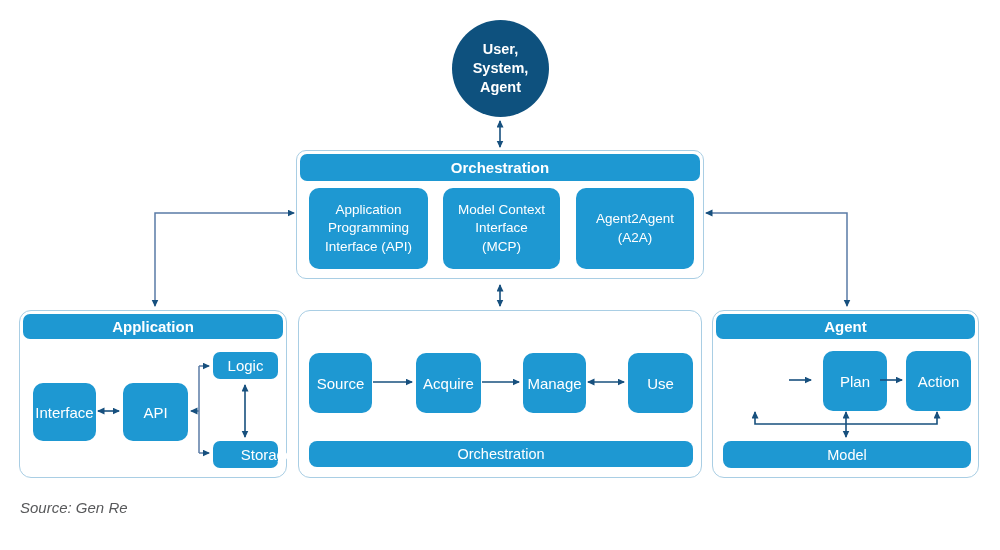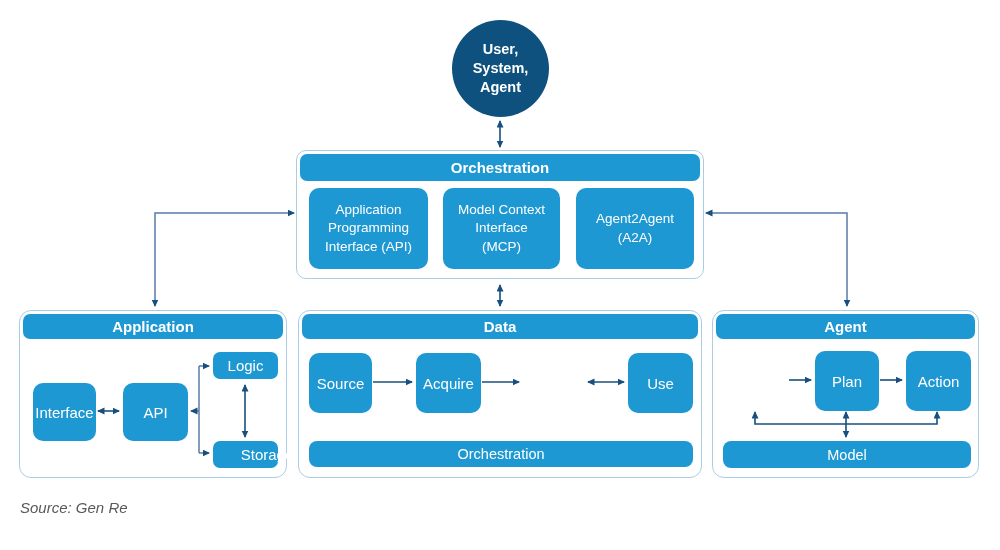--- a/index.html
+++ b/index.html
@@ -68,21 +68,21 @@
 
   
   .n-source{left:10px;top:42px;width:63px;height:60px;}
   .n-acquire{left:117px;top:42px;width:65px;height:60px;}
   .n-manage{left:224px;top:42px;width:63px;height:60px;}
   .n-use{left:329px;top:42px;width:65px;height:60px;}
   .data-bar{width:384px;height:26px;}
 
   
   .n-goal{left:10px;top:40px;width:65px;height:60px;}
-  .n-plan{left:102px;top:40px;width:64px;height:60px;}
+  .n-plan{left:110px;top:40px;width:64px;height:60px;}
   .n-action{left:193px;top:40px;width:65px;height:60px;}
   .agent-bar{width:248px;height:27px;}
 
   .arrow-layer{position:absolute;left:0;top:0;width:1000px;height:550px;pointer-events:none;}
   .ln{stroke:var(--arrow-dark);stroke-width:1.6;fill:none;}
   .ln-slate{stroke:var(--connector-slate);stroke-width:1.5;fill:none;}
   .mhead{fill:var(--arrow-dark);}
 
   .source-note{
     position:absolute;left:20px;top:499px;font-size:15px;font-style:italic;color:var(--source-text);
@@ -119,23 +119,23 @@
 
   <div class="panel bottom-panel app-panel">
     <div class="panel-header">Application</div>
     <div class="node n-interface">Interface</div>
     <div class="node n-api">API</div>
     <div class="node small-node n-logic">Logic</div>
     <div class="node small-node n-storage">Storage</div>
   </div>
 
   <div class="panel bottom-panel data-panel">
-    <div class="panel-header">Data</div>
     <div class="node n-source">Source</div>
     <div class="node n-acquire">Acquire</div>
+    <div class="node n-manage">Manage</div>
     <div class="node n-use">Use</div>
     <div class="bar data-bar">Orchestration</div>
   </div>
 
   <div class="panel bottom-panel agent-panel">
     <div class="panel-header">Agent</div>
     <div class="node n-plan">Plan</div>
     <div class="node n-action">Action</div>
     <div class="bar agent-bar">Model</div>
   </div>

